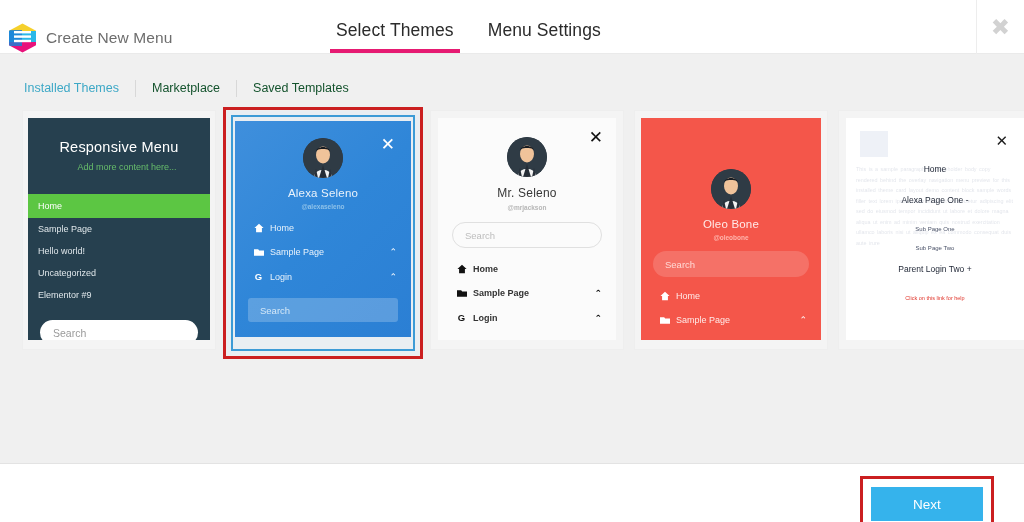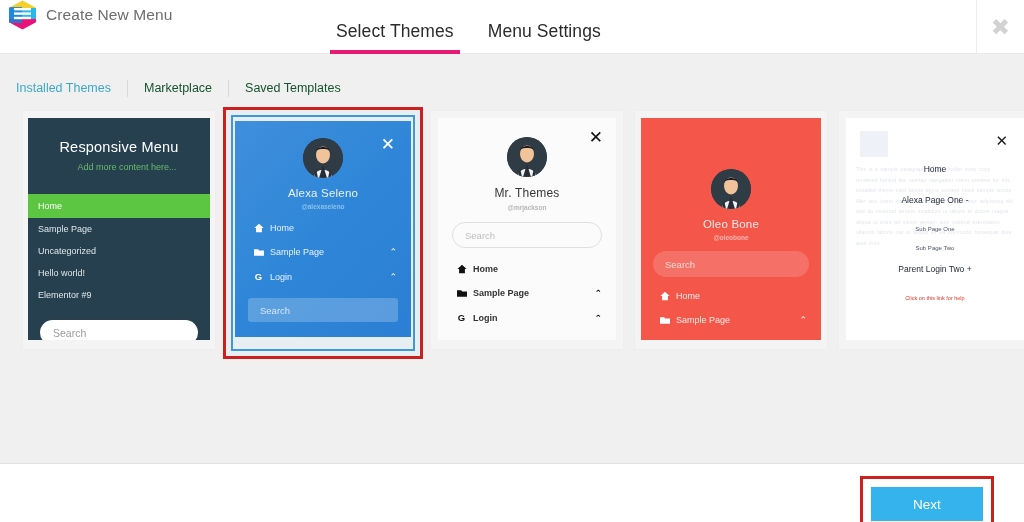--- a/index.html
+++ b/index.html
@@ -11,21 +11,21 @@
     background: #ffffff;
     overflow: hidden;
     position: relative;
   }
 
   
   .header {
     height: 54px;
     background: #ffffff;
     display: flex;
-    align-items: flex-start;
+    align-items: flex-end;
     position: relative;
     border-bottom: 1px solid #eaeaea;
   }
   .brand {
     display: flex;
     align-items: center;
     padding-left: 8px;
     width: 330px;
     flex: 0 0 330px;
   }
@@ -80,21 +80,21 @@
   
   .content {
     height: 409px;
     background: #f0f0f0;
     position: relative;
   }
 
   .subnav {
     display: flex;
     align-items: center;
-    padding: 20px 0 0 16px;
+    padding: 20px 0 0 24px;
     height: 48px;
   }
   .subnav-item {
     font-size: 12.5px;
     color: #14532d;
     padding: 0 16px;
     cursor: pointer;
     white-space: nowrap;
   }
   .subnav-item:first-child { padding-left: 0; }
@@ -431,22 +431,22 @@
   <div class="cards">
 
     <div class="card-slot c1">
       <div class="card-frame"></div>
       <div class="panel">
         <div class="c1-title">Responsive Menu</div>
         <div class="c1-sub">Add more content here...</div>
         <div class="c1-list">
           <div class="c1-item active">Home</div>
           <div class="c1-item">Sample Page</div>
+          <div class="c1-item">Hello world!</div>
           <div class="c1-item">Uncategorized</div>
-          <div class="c1-item">Hello world!</div>
           <div class="c1-item">Elementor #9</div>
         </div>
         <div class="c1-search">Search</div>
       </div>
     </div>
 
     <div class="card-slot c2 selected">
       <div class="card-frame">
         <div class="sel-inner"></div>
       </div>
@@ -505,21 +505,21 @@
             <svg width="40" height="40" viewBox="0 0 40 40">
               <circle cx="20" cy="20" r="20" fill="#2f3b45"></circle>
               <path d="M11 40 C11 29 29 29 29 40 Z" fill="#f2f2f2"></path>
               <path d="M20 27 L16 40 L24 40 Z" fill="#262d36"></path>
               <path d="M13 31 L11 40 L15 40 Z" fill="#262d36"></path>
               <path d="M27 31 L29 40 L25 40 Z" fill="#262d36"></path>
               <ellipse cx="20" cy="17" rx="7" ry="8.5" fill="#f0c39a"></ellipse>
               <path d="M12.6 15 C12.6 7 27.4 7 27.4 15 C27.4 12 25 11 20 11 C15 11 12.6 12 12.6 15 Z" fill="#161b22"></path>
             </svg>
           </div>
-          <div class="pc-name">Mr. Themes</div>
+          <div class="pc-name">Mr. Seleno</div>
           <div class="pc-handle">@mrjackson</div>
           <div class="pc-search">Search</div>
           <div class="pc-menu">
             <div class="pc-item">
               <span class="ic">
                 <svg width="10" height="10" viewBox="0 0 12 12">
                     <path d="M6 1 L11.5 6 H9.5 V11 H2.5 V6 H0.5 Z" fill="currentColor"></path>
                   </svg>
               </span>
               <span>Home</span>

